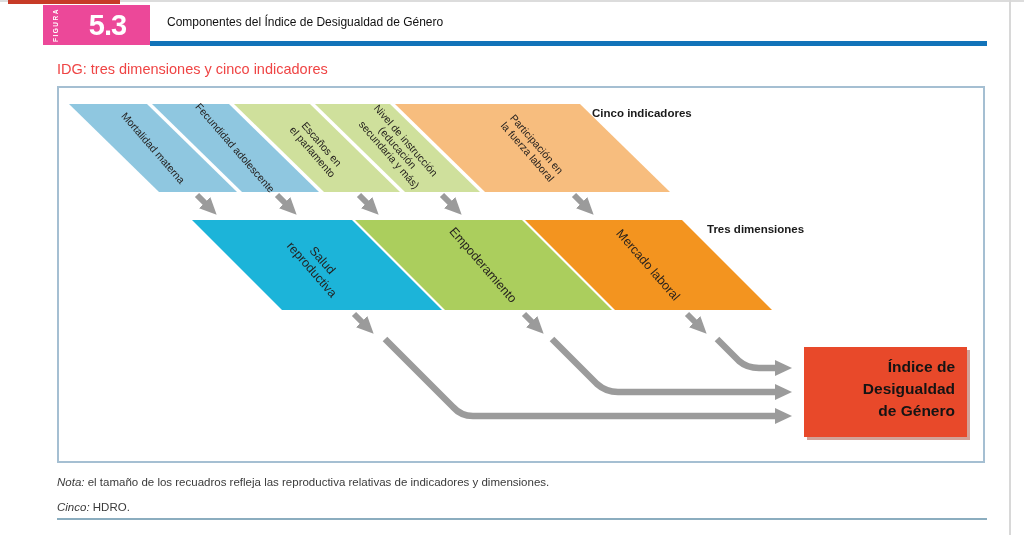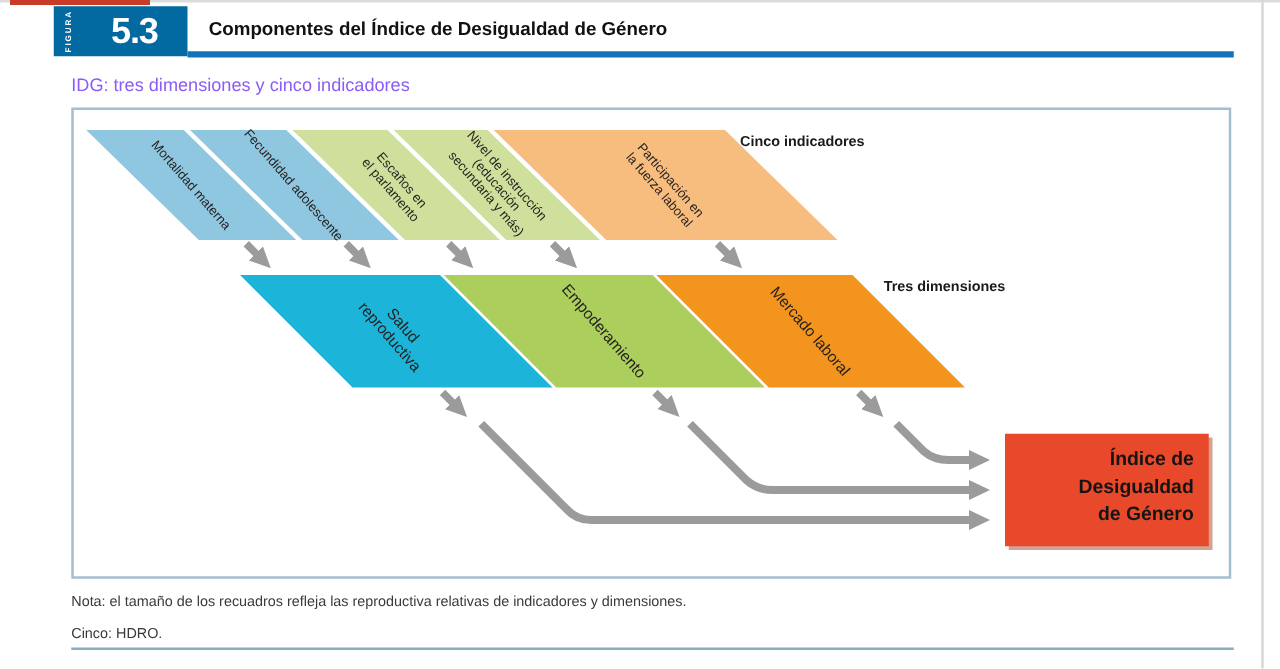--- a/index.html
+++ b/index.html
@@ -3,35 +3,35 @@
 <meta charset="utf-8">
 <style>
   html,body{margin:0;padding:0;background:#fff;}
   #page{position:relative;width:1024px;height:535px;background:#ffffff;overflow:hidden;
         font-family:"Liberation Sans",sans-serif;color:#231f1d;}
 
   .top-gray{position:absolute;left:0;top:0;width:1024px;height:2px;background:#dcdcdc;}
   .top-red{position:absolute;left:8px;top:0;width:112px;height:4px;background:#c73b27;}
   .right-gray{position:absolute;left:1009px;top:0;width:2px;height:535px;background:#d8d8d8;}
 
-  .fig-badge{position:absolute;left:43px;top:5px;width:107px;height:40px;background:#0369a1;}
+  .fig-badge{position:absolute;left:43px;top:5px;width:107px;height:40px;background:#ec4899;}
   .fig-vertical{position:absolute;left:-6px;top:50%;transform:translate(-50%,-50%) rotate(-90deg);
         transform-origin:center;color:#fff;font-size:6.5px;font-weight:bold;letter-spacing:1.5px;left:12px;}
   .fig-number{position:absolute;left:22px;top:0;width:85px;height:40px;line-height:40px;text-align:center;
         color:#fff;font-size:29px;font-weight:bold;letter-spacing:-1px;}
-  .fig-title{position:absolute;left:167px;top:15px;font-size:15px;font-weight:bold;color:#111;}
+  .fig-title{position:absolute;left:167px;top:15px;font-size:12px;font-weight:normal;color:#111;}
   .blue-bar{position:absolute;left:150px;top:41px;width:837px;height:5px;background:#1273b9;}
 
-  .subtitle{position:absolute;left:57px;top:61px;font-size:14.5px;color:#8b5cf6;}
+  .subtitle{position:absolute;left:57px;top:61px;font-size:14.5px;color:#ef4444;}
 
   .chart-box{position:absolute;left:57px;top:86px;width:924px;height:373px;
         border:2px solid #a5bfd2;background:#fff;}
 
   .note-line{position:absolute;left:57px;font-size:11.5px;color:#3a3a3a;}
-  .note-line .pre{}
+  .note-line .pre{font-style:italic;}
   .bottom-rule{position:absolute;left:57px;top:518px;width:930px;height:2px;background:#8badbf;}
 
   svg text{font-family:"Liberation Sans",sans-serif;}
   .cell-label{font-size:10.5px;fill:#231f1d;}
   .dim-label{font-size:12.5px;fill:#231f1d;}
   .group-label{font-size:11.5px;font-weight:bold;fill:#1a1a1a;}
   .result-label{font-size:15.5px;font-weight:bold;fill:#141414;}
 </style>
 </head>
 <body>

